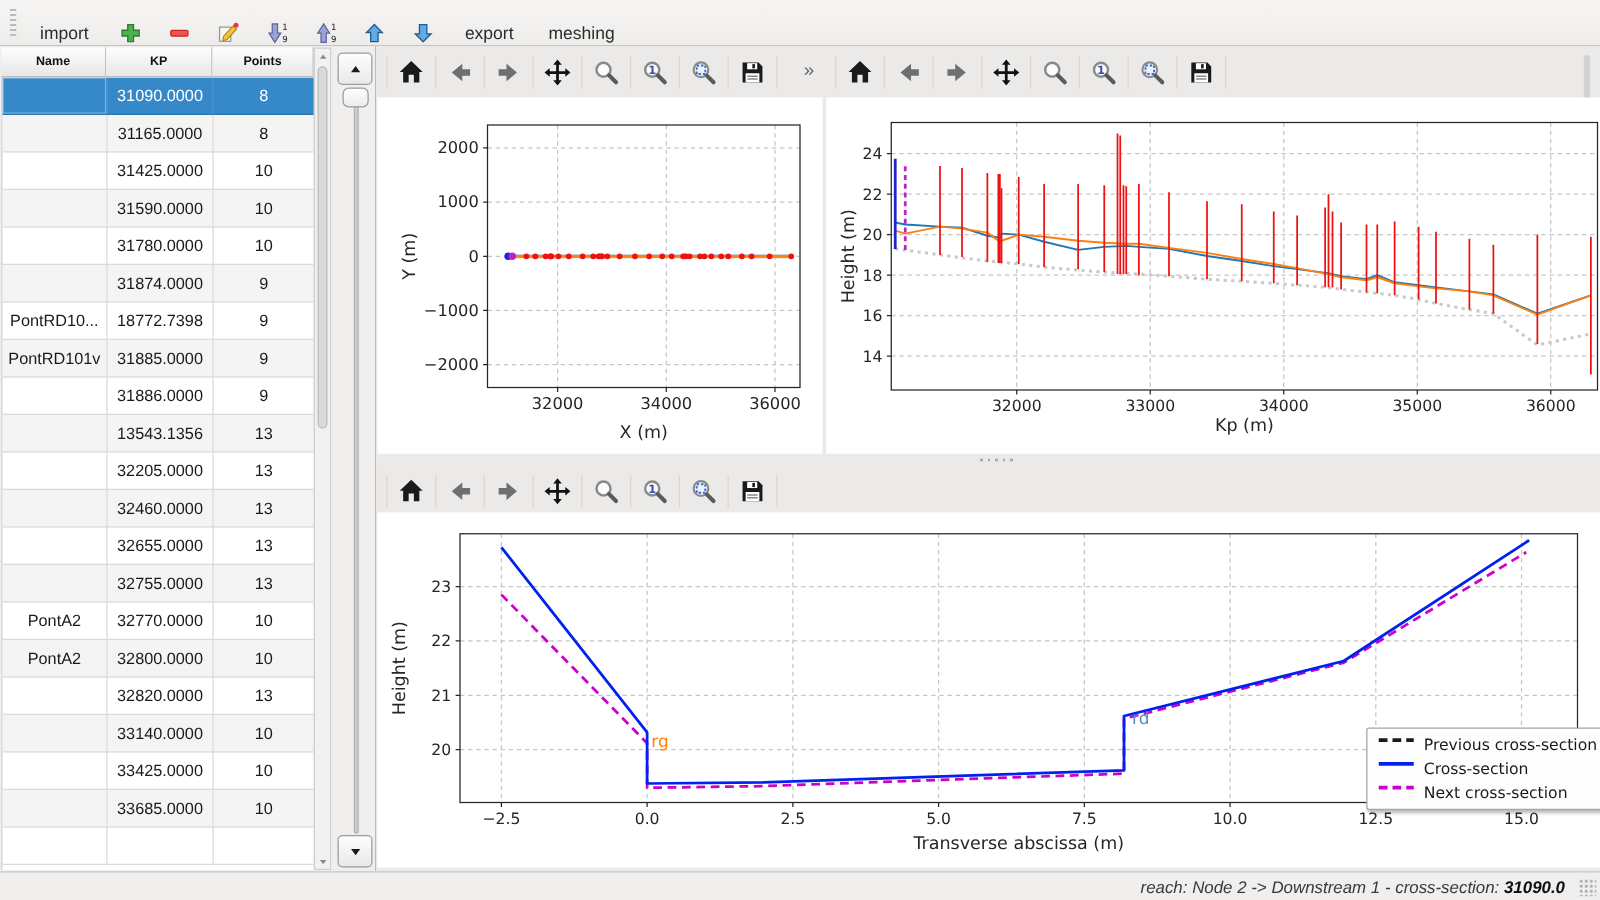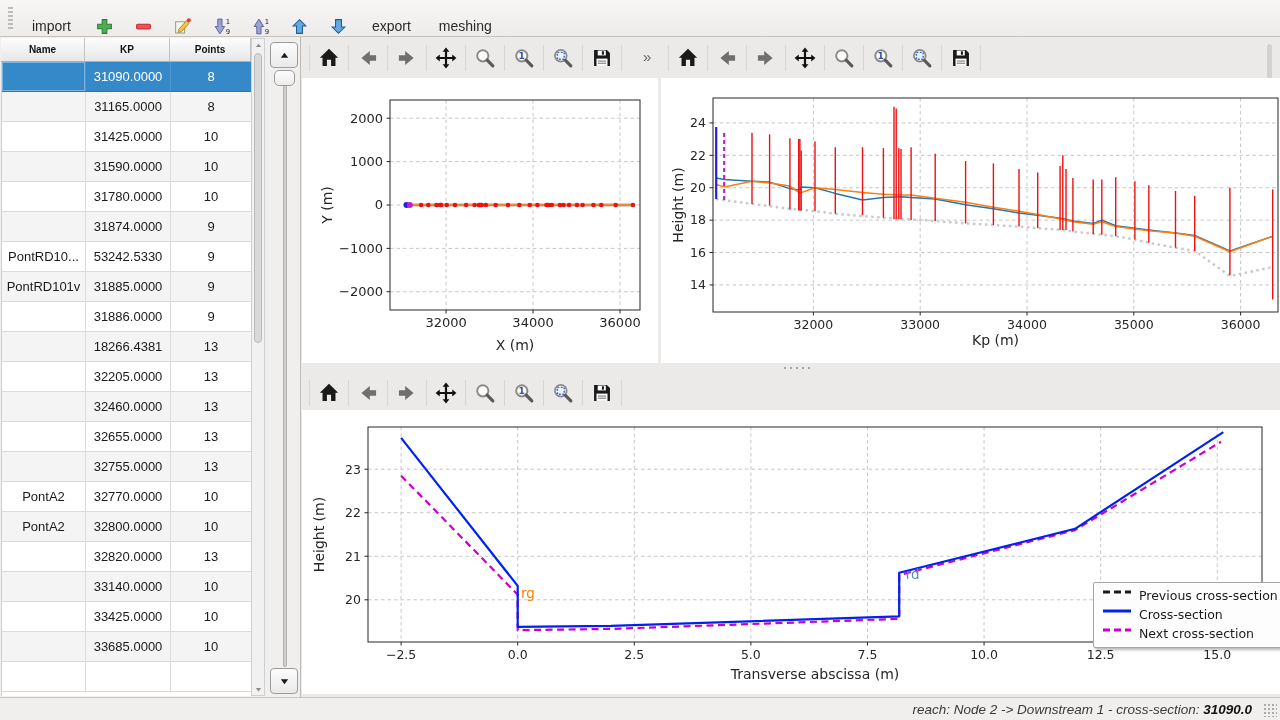--- a/index.html
+++ b/index.html
@@ -207,36 +207,36 @@
           <div class="td tcol1">31780.0000</div>
           <div class="td tcol2">10</div>
         </div>
         <div class="trow">
           <div class="td tcol0"></div>
           <div class="td tcol1">31874.0000</div>
           <div class="td tcol2">9</div>
         </div>
         <div class="trow">
           <div class="td tcol0">PontRD10...</div>
-          <div class="td tcol1">53242.5330</div>
+          <div class="td tcol1">18772.7398</div>
           <div class="td tcol2">9</div>
         </div>
         <div class="trow">
           <div class="td tcol0">PontRD101v</div>
           <div class="td tcol1">31885.0000</div>
           <div class="td tcol2">9</div>
         </div>
         <div class="trow">
           <div class="td tcol0"></div>
           <div class="td tcol1">31886.0000</div>
           <div class="td tcol2">9</div>
         </div>
         <div class="trow">
           <div class="td tcol0"></div>
-          <div class="td tcol1">18266.4381</div>
+          <div class="td tcol1">13543.1356</div>
           <div class="td tcol2">13</div>
         </div>
         <div class="trow">
           <div class="td tcol0"></div>
           <div class="td tcol1">32205.0000</div>
           <div class="td tcol2">13</div>
         </div>
         <div class="trow">
           <div class="td tcol0"></div>
           <div class="td tcol1">32460.0000</div>

